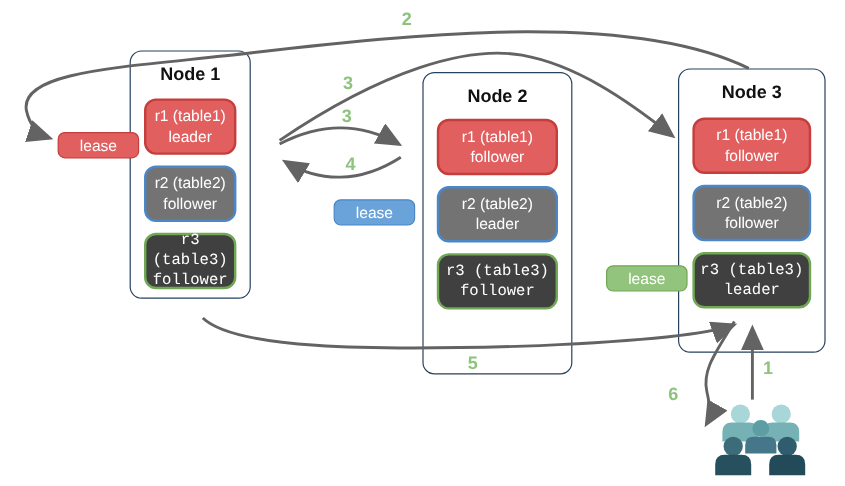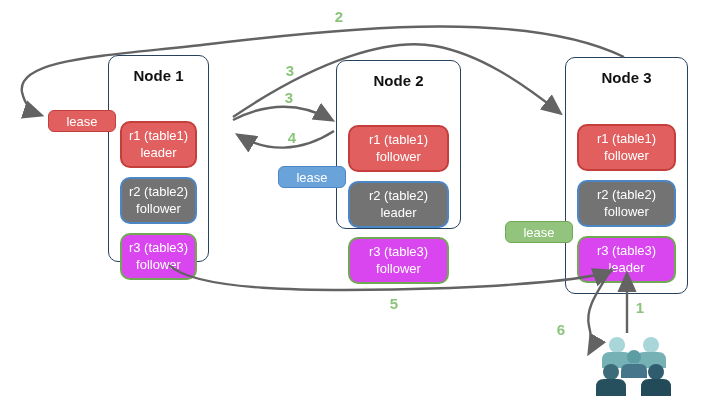--- a/index.html
+++ b/index.html
@@ -10,62 +10,62 @@
   .node{
     position:absolute;background:#ffffff;border:1.6px solid #26425f;
     border-radius:10px;box-sizing:border-box;z-index:1;
   }
   .node-title{
     text-align:center;margin-top:11px;font-weight:bold;font-size:15px;color:#111111;
   }
   .replica{
     position:absolute;left:11px;right:11px;height:47px;border-radius:10px;
     border:2px solid;box-sizing:border-box;color:#ffffff;font-size:13px;line-height:1.3;
-    display:flex;flex-direction:column;align-items:center;justify-content:center;text-align:center;margin-top:26px;
+    display:flex;flex-direction:column;align-items:center;justify-content:center;text-align:center;
   }
   .replica.red{background:#e15f5f;border-color:#c43e3c;}
   .replica.blue{background:#737373;border-color:#4b86c5;}
-  .replica.green{background:#d946ef;border-color:#70a854;}
+  .replica.green{background:#404040;border-color:#70a854;font-family:Liberation Mono, monospace;}
   .lease{
     position:absolute;width:68px;height:22px;border-radius:6px;border:1.6px solid;
     box-sizing:border-box;color:#ffffff;font-size:13px;display:flex;align-items:center;
     justify-content:center;z-index:1;
   }
   .lease.red{background:#e15f5f;border-color:#c43e3c;}
   .lease.blue{background:#6aa3da;border-color:#4b86c5;}
   .lease.green{background:#92c47d;border-color:#70a854;}
   .step-label{
     position:absolute;color:#8cc47c;font-weight:bold;font-size:15px;z-index:3;
     transform:translate(-50%,-50%);
   }
   #arrow-layer{
     position:absolute;left:0;top:0;width:704px;height:405px;z-index:2;pointer-events:none;
   }
   #users{position:absolute;left:593px;top:334px;z-index:1;}
 </style>
 </head>
 <body>
 
-<div class="node" style="left:108px;top:55px;width:101px;height:207px">
+<div class="node" style="left:108px;top:42px;width:101px;height:207px">
   <div class="node-title">Node 1</div>
   <div class="replica red" style="top:39px">
     <div>r1 (table1)</div>
     <div>leader</div>
   </div>
   <div class="replica blue" style="top:95px">
     <div>r2 (table2)</div>
     <div>follower</div>
   </div>
   <div class="replica green" style="top:151px">
     <div>r3 (table3)</div>
     <div>follower</div>
   </div>
 </div>
 
-<div class="node" style="left:336px;top:60px;width:125px;height:169px">
+<div class="node" style="left:352px;top:60px;width:125px;height:252px">
   <div class="node-title">Node 2</div>
   <div class="replica red" style="top:38px">
     <div>r1 (table1)</div>
     <div>follower</div>
   </div>
   <div class="replica blue" style="top:94px">
     <div>r2 (table2)</div>
     <div>leader</div>
   </div>
   <div class="replica green" style="top:150px">

